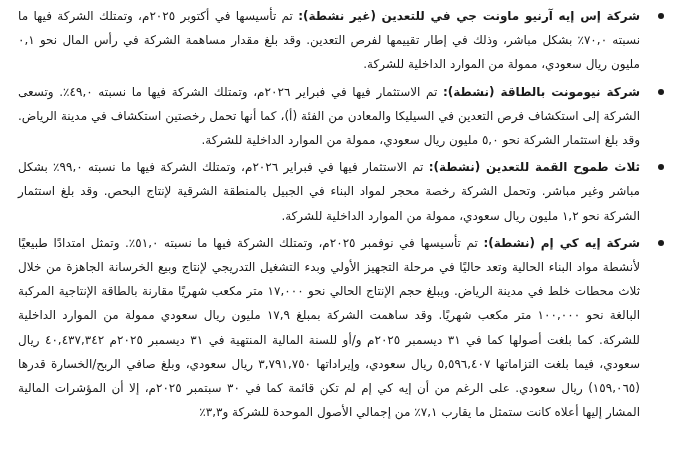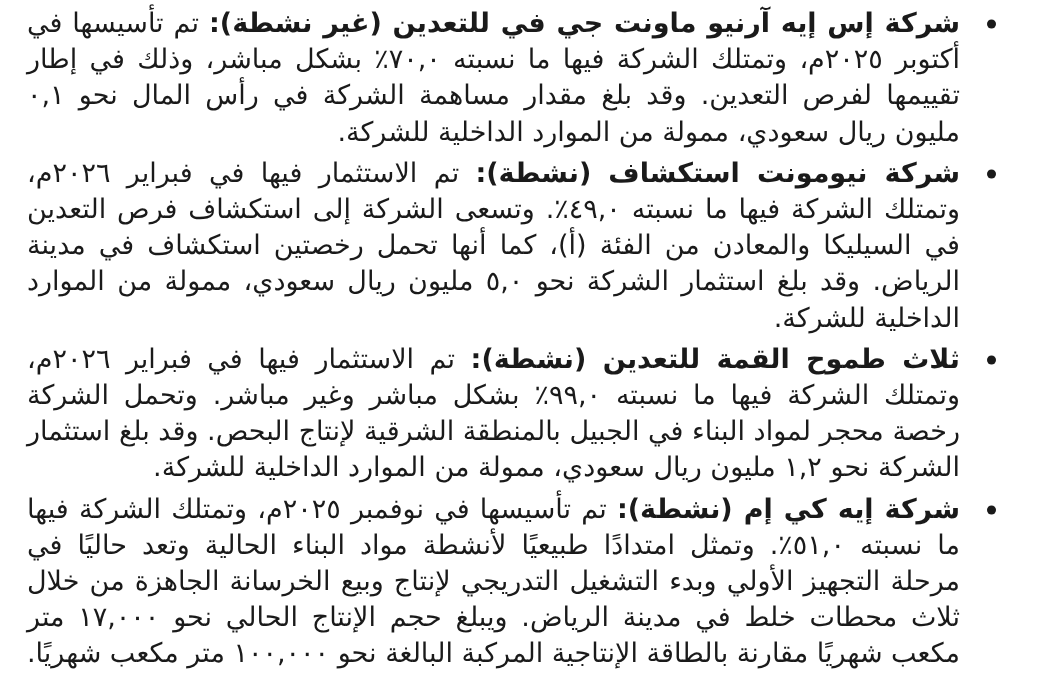--- a/index.html
+++ b/index.html
@@ -22,21 +22,21 @@
     }
     .list {
       list-style: none;
       margin: 0;
       padding: 0;
     }
     .item {
       position: relative;
       padding-right: 24px;
       margin: 0 0 3px 0;
-      font-size: 18px;
+      font-size: 12px;
       line-height: 24.2px;
       text-align: justify;
     }
     .bullet {
       position: absolute;
       right: 0;
       top: 9px;
       width: 6px;
       height: 6px;
       border-radius: 50%;
@@ -50,21 +50,21 @@
 <body>
 
 <div class="doc">
   <ul class="list">
     <li class="item">
       <span class="bullet"></span>
       <span class="title">شركة إس إيه آرنيو ماونت جي في للتعدين (غير نشطة):</span><span class="body"> تم تأسيسها في أكتوبر ٢٠٢٥م، وتمتلك الشركة فيها ما نسبته ٧٠,٠٪ بشكل مباشر، وذلك في إطار تقييمها لفرص التعدين. وقد بلغ مقدار مساهمة الشركة في رأس المال نحو ٠,١ مليون ريال سعودي، ممولة من الموارد الداخلية للشركة.</span>
     </li>
     <li class="item">
       <span class="bullet"></span>
-      <span class="title">شركة نيومونت استكشاف (نشطة):</span><span class="body"> تم الاستثمار فيها في فبراير ٢٠٢٦م، وتمتلك الشركة فيها ما نسبته ٤٩,٠٪. وتسعى الشركة إلى استكشاف فرص التعدين في السيليكا والمعادن من الفئة (أ)، كما أنها تحمل رخصتين استكشاف في مدينة الرياض. وقد بلغ استثمار الشركة نحو ٥,٠ مليون ريال سعودي، ممولة من الموارد الداخلية للشركة.</span>
+      <span class="title">شركة نيومونت بالطاقة (نشطة):</span><span class="body"> تم الاستثمار فيها في فبراير ٢٠٢٦م، وتمتلك الشركة فيها ما نسبته ٤٩,٠٪. وتسعى الشركة إلى استكشاف فرص التعدين في السيليكا والمعادن من الفئة (أ)، كما أنها تحمل رخصتين استكشاف في مدينة الرياض. وقد بلغ استثمار الشركة نحو ٥,٠ مليون ريال سعودي، ممولة من الموارد الداخلية للشركة.</span>
     </li>
     <li class="item">
       <span class="bullet"></span>
       <span class="title">ثلاث طموح القمة للتعدين (نشطة):</span><span class="body"> تم الاستثمار فيها في فبراير ٢٠٢٦م، وتمتلك الشركة فيها ما نسبته ٩٩,٠٪ بشكل مباشر وغير مباشر. وتحمل الشركة رخصة محجر لمواد البناء في الجبيل بالمنطقة الشرقية لإنتاج البحص. وقد بلغ استثمار الشركة نحو ١,٢ مليون ريال سعودي، ممولة من الموارد الداخلية للشركة.</span>
     </li>
     <li class="item">
       <span class="bullet"></span>
       <span class="title">شركة إيه كي إم (نشطة):</span><span class="body"> تم تأسيسها في نوفمبر ٢٠٢٥م، وتمتلك الشركة فيها ما نسبته ٥١,٠٪. وتمثل امتدادًا طبيعيًا لأنشطة مواد البناء الحالية وتعد حاليًا في مرحلة التجهيز الأولي وبدء التشغيل التدريجي لإنتاج وبيع الخرسانة الجاهزة من خلال ثلاث محطات خلط في مدينة الرياض. ويبلغ حجم الإنتاج الحالي نحو ١٧,٠٠٠ متر مكعب شهريًا مقارنة بالطاقة الإنتاجية المركبة البالغة نحو ١٠٠,٠٠٠ متر مكعب شهريًا. وقد ساهمت الشركة بمبلغ ١٧,٩ مليون ريال سعودي ممولة من الموارد الداخلية للشركة. كما بلغت أصولها كما في ٣١ ديسمبر ٢٠٢٥م و/أو للسنة المالية المنتهية في ٣١ ديسمبر ٢٠٢٥م ٤٠,٤٣٧,٣٤٢ ريال سعودي، فيما بلغت التزاماتها ٥,٥٩٦,٤٠٧ ريال سعودي، وإيراداتها ٣,٧٩١,٧٥٠ ريال سعودي، وبلغ صافي الربح/الخسارة قدرها (١٥٩,٠٦٥) ريال سعودي. على الرغم من أن إيه كي إم لم تكن قائمة كما في ٣٠ سبتمبر ٢٠٢٥م، إلا أن المؤشرات المالية المشار إليها أعلاه كانت ستمثل ما يقارب ٧,١٪ من إجمالي الأصول الموحدة للشركة و٣,٣٪</span>
     </li>
   </ul>

